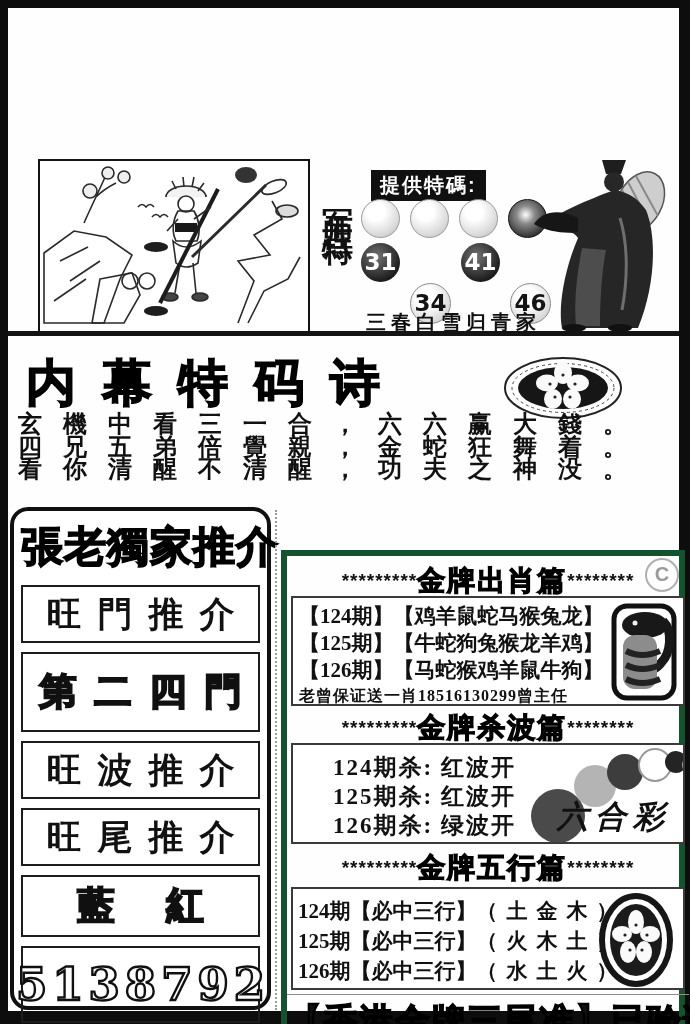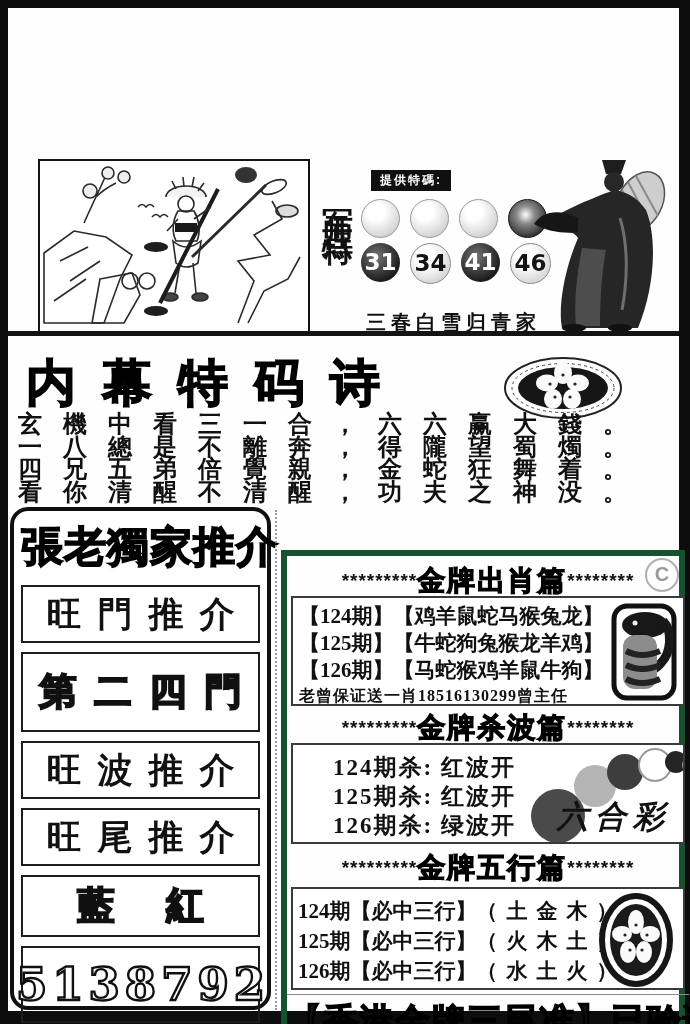--- a/index.html
+++ b/index.html
@@ -14,31 +14,31 @@
   .f-bottom{left:0;bottom:0;width:690px;height:13px;}
 
   
   .main-title{left:0;right:0;top:20px;text-align:center;font-size:94px;line-height:1.15;
     font-weight:900;letter-spacing:12px;-webkit-text-stroke:3px #000;white-space:nowrap;}
 
   
   .illus-box{left:38px;top:159px;width:268px;height:170px;border:2px solid #141414;background:#fff;}
   .advisor-caption{left:316px;top:183px;height:152px;writing-mode:vertical-rl;
     font-size:31px;letter-spacing:9px;font-weight:600;}
-  .provide-label{left:371px;top:170px;background:#101010;color:#fff;font-size:12px;
+  .provide-label{left:371px;top:170px;background:#101010;color:#fff;font-size:20px;
     font-weight:700;letter-spacing:2px;padding:2px 9px;font-family:"Liberation Sans",sans-serif;}
   .circles-row{left:361px;top:199px;display:flex;gap:10px;}
   .circle{width:37px;height:37px;border-radius:50%;}
   .c-light{background:radial-gradient(circle at 38% 32%,#fff 25%,#dcdcdc 65%,#b9b9b9 100%);border:1px solid #9a9a9a;}
   .c-dark{background:radial-gradient(circle at 45% 40%,#f0f0f0 4%,#8a8a8a 30%,#1b1b1b 85%);border:1px solid #111;}
   .balls-row{left:361px;top:243px;display:flex;gap:10px;}
   .ball{width:39px;height:39px;border-radius:50%;text-align:center;line-height:39px;
     font-size:23px;font-weight:700;font-family:"DejaVu Sans",sans-serif;}
   .b-dark{background:radial-gradient(circle at 40% 35%,#6a6a6a 8%,#141414 78%);color:#fff;}
-  .b-light{background:radial-gradient(circle at 40% 35%,#fff 28%,#cdcdcd 85%);color:#141414;border:1px solid #8c8c8c;}
+  .b-light{background:radial-gradient(circle at 40% 35%,#fff 28%,#cdcdcd 85%);color:#141414;border:1px solid #8c8c8c;margin-top:40px;}
   .verse{left:366px;font-size:20px;font-weight:700;letter-spacing:5px;white-space:nowrap;}
   .verse-1{top:286px;} .verse-2{top:309px;}
   .divider{left:8px;top:331px;width:671px;height:5px;background:#141414;}
 
   
   .poem-title{left:26px;top:350px;font-size:50px;font-weight:900;letter-spacing:26px;
     -webkit-text-stroke:1.5px #000;white-space:nowrap;font-family:Liberation Serif, serif;}
   .poem-lines{left:18px;top:413px;width:660px;}
   .poem-line{font-size:24px;font-weight:700;letter-spacing:21px;line-height:22.6px;white-space:nowrap;}
 
@@ -183,21 +183,20 @@
       <ellipse cx="45" cy="27" rx="11" ry="8.5" fill="#fafafa"></ellipse>
       <circle cx="61" cy="19" r="1.6" fill="#222"></circle>
         <circle cx="73" cy="28" r="1.6" fill="#222"></circle>
       <circle cx="68" cy="41" r="1.6" fill="#222"></circle>
         <circle cx="53" cy="41" r="1.6" fill="#222"></circle>
       <circle cx="48" cy="28" r="1.6" fill="#222"></circle>
     </svg>
   </div>
   <div class="abs poem-lines">
     <div class="poem-line">玄機中看三一合，六六赢大錢。</div>
-    <div class="poem-line">一八總是不離奔，得隴望蜀燭。</div>
     <div class="poem-line">四兄五弟倍覺親，金蛇狂舞着。</div>
     <div class="poem-line">看你清醒不清醒，功夫之神没。</div>
   </div>
 
   <div class="abs left-panel">
     <div class="lp-title">張老獨家推介</div>
     <div class="lp-box h58">
       <span class="lp-text t-solid">旺門推介</span>
     </div>
     <div class="lp-box h64">

